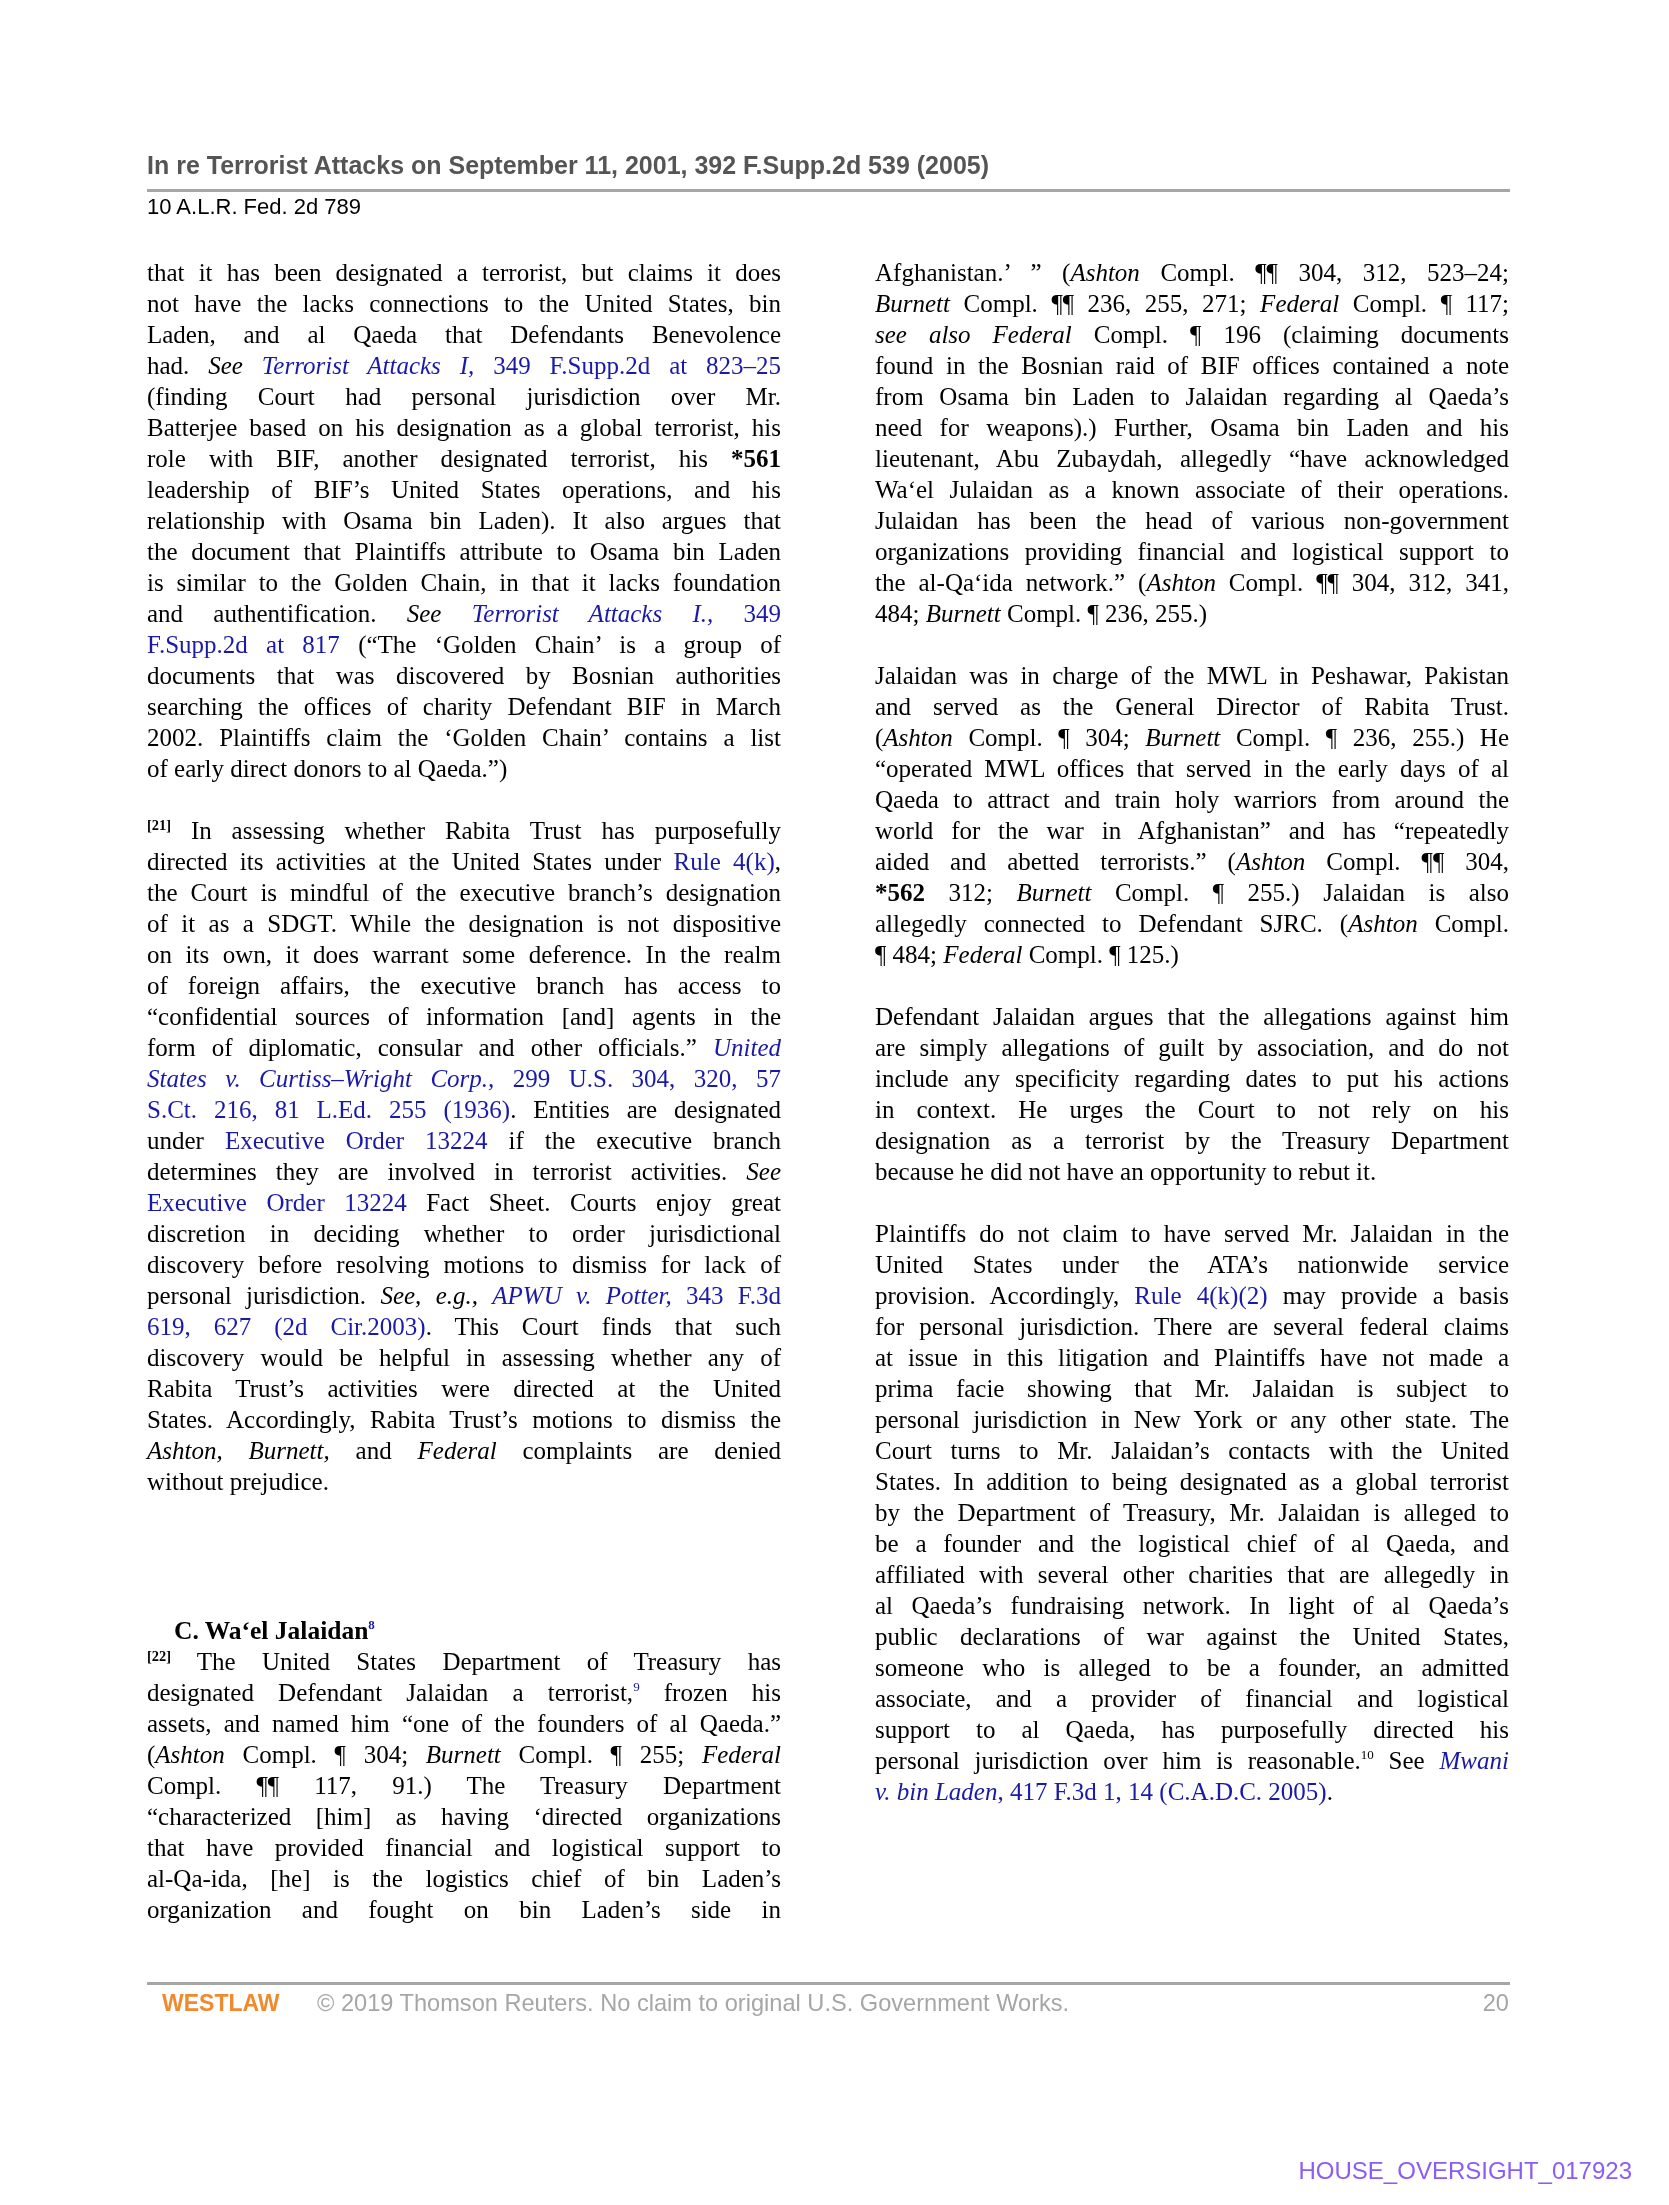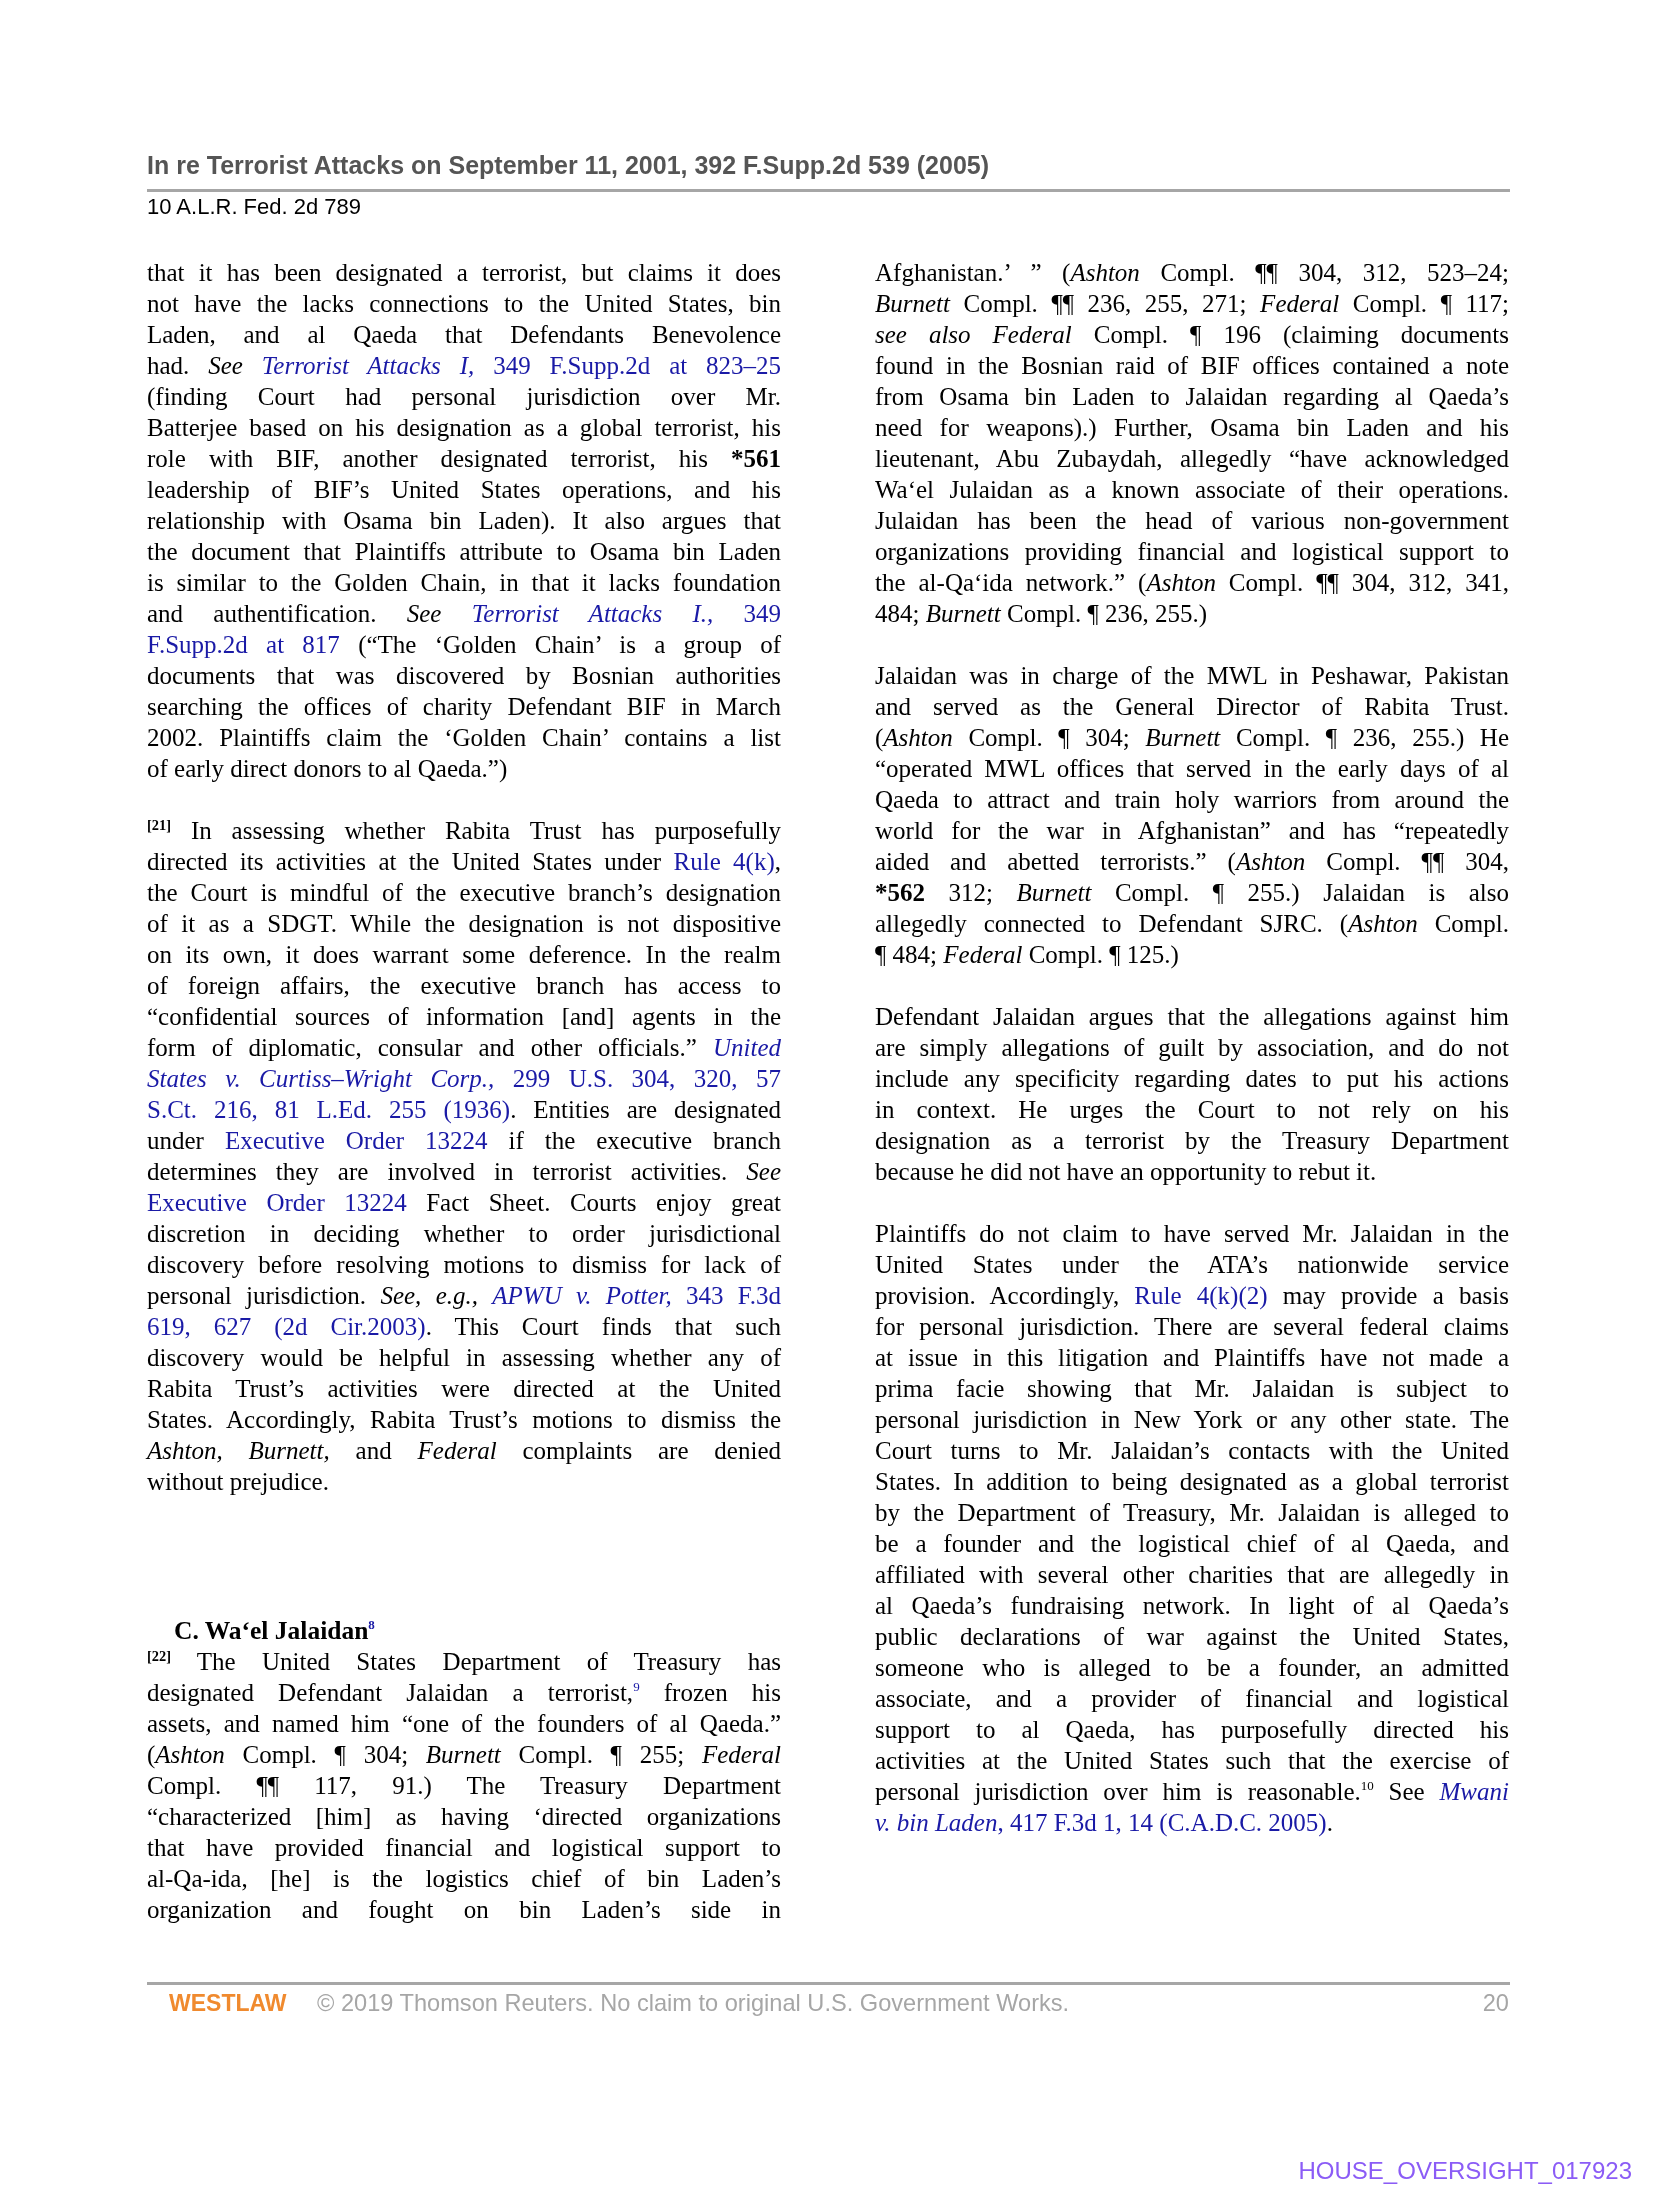--- a/index.html
+++ b/index.html
@@ -14,21 +14,21 @@
   .ln.last { text-align-last:left; }
   .gap { display:block; height:31px; }
   .lnk { color:#1a1aa6; }
   .it { font-style:italic; }
   .b { font-weight:bold; }
   .hn { font-size:14.4px; vertical-align:9.2px; font-weight:bold; line-height:0; }
   .fn { font-size:13px; vertical-align:10.5px; color:#1a1aa6; line-height:0; }
   .fnk { font-size:13px; vertical-align:10.5px; color:#000; line-height:0; }
   .heading { display:block; height:31px; font-weight:bold; font-size:25.5px; padding-left:27px;margin-top:25px; }
   .ftr-rule { position:absolute; left:147px; top:1982px; width:1363px; height:2.6px; background:#a6a6a6; }
-  .ftr-brand { position:absolute; left:162px; top:1990px; font-family:"Liberation Sans", sans-serif; font-weight:bold; font-size:23px; color:#f08a2e; letter-spacing:0px;margin-left:7px; }
+  .ftr-brand { position:absolute; left:162px; top:1990px; font-family:"Liberation Sans", sans-serif; font-weight:bold; font-size:23px; color:#f08a2e; letter-spacing:0px; }
   .ftr-copy { position:absolute; left:317px; top:1990px; font-family:"Liberation Sans", sans-serif; font-size:23.6px; color:#a6a6a6; white-space:nowrap; }
   .ftr-page { position:absolute; left:1466px; top:1990px; width:43px; text-align:right; font-family:"Liberation Sans", sans-serif; font-size:23.6px; color:#a6a6a6; }
   .bates { position:absolute; right:37px; top:2157px; font-family:"Liberation Sans", sans-serif; font-size:24px; color:#8b5cf6; white-space:nowrap; }
 </style>
 </head>
 <body>
 
 <div>
   <div class="hdr-title">In re Terrorist Attacks on September 11, 2001, 392 F.Supp.2d 539 (2005)</div>
   <div class="hdr-rule"></div>
@@ -146,21 +146,20 @@
     <span class="ln">Court turns to Mr. Jalaidan’s contacts with the United</span>
     <span class="ln">States. In addition to being designated as a global terrorist</span>
     <span class="ln">by the Department of Treasury, Mr. Jalaidan is alleged to</span>
     <span class="ln">be a founder and the logistical chief of al Qaeda, and</span>
     <span class="ln">affiliated with several other charities that are allegedly in</span>
     <span class="ln">al Qaeda’s fundraising network. In light of al Qaeda’s</span>
     <span class="ln">public declarations of war against the United States,</span>
     <span class="ln">someone who is alleged to be a founder, an admitted</span>
     <span class="ln">associate, and a provider of financial and logistical</span>
     <span class="ln">support to al Qaeda, has purposefully directed his</span>
-    <span class="ln">activities at the United States such that the exercise of</span>
     <span class="ln"><span>personal jurisdiction over him is reasonable.</span><span class="fnk">10</span><span> See </span><a class="lnk it">Mwani</a></span>
     <span class="ln last"><a class="lnk it">v. bin Laden</a><a class="lnk">, 417 F.3d 1, 14 (C.A.D.C. 2005)</a><span>.</span></span>
   </div>
 </div>
 
 <div>
   <div class="ftr-rule"></div>
   <div class="ftr-brand">WESTLAW</div>
   <div class="ftr-copy">© 2019 Thomson Reuters. No claim to original U.S. Government Works.</div>
   <div class="ftr-page">20</div>

